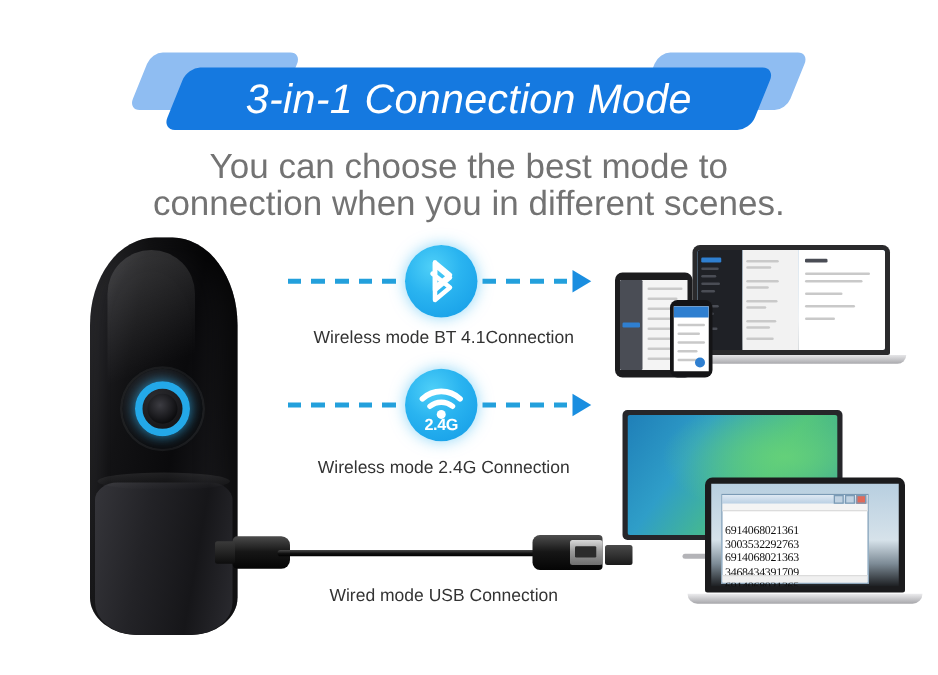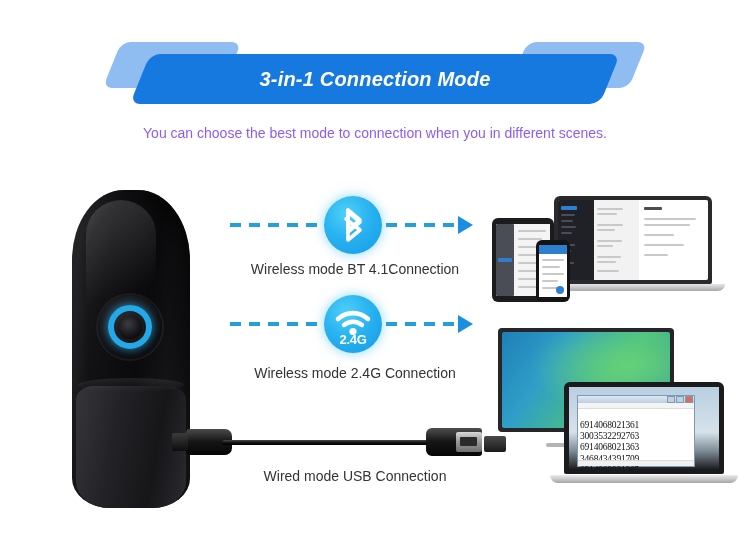--- a/index.html
+++ b/index.html
@@ -58,36 +58,36 @@
   .banner-text {
     position: absolute;
     left: 30px;
     top: 14px;
     width: 470px;
     height: 50px;
     display: flex;
     align-items: center;
     justify-content: center;
     color: #ffffff;
-    font-size: 20px;
-    font-weight: bold;
+    font-size: 33px;
+    font-weight: normal;
     font-style: italic;
     letter-spacing: 0.2px;
     white-space: nowrap;
   }
 
   
   .subtitle {
     position: absolute;
     left: 100px;
     top: 118px;
     width: 550px;
     text-align: center;
-    color: #8b5cf6;
-    font-size: 14px;
+    color: #737373;
+    font-size: 28px;
     line-height: 30px;
   }
 
   
   .scanner {
     position: absolute;
     left: 72px;
     top: 190px;
     width: 118px;
     height: 318px;

